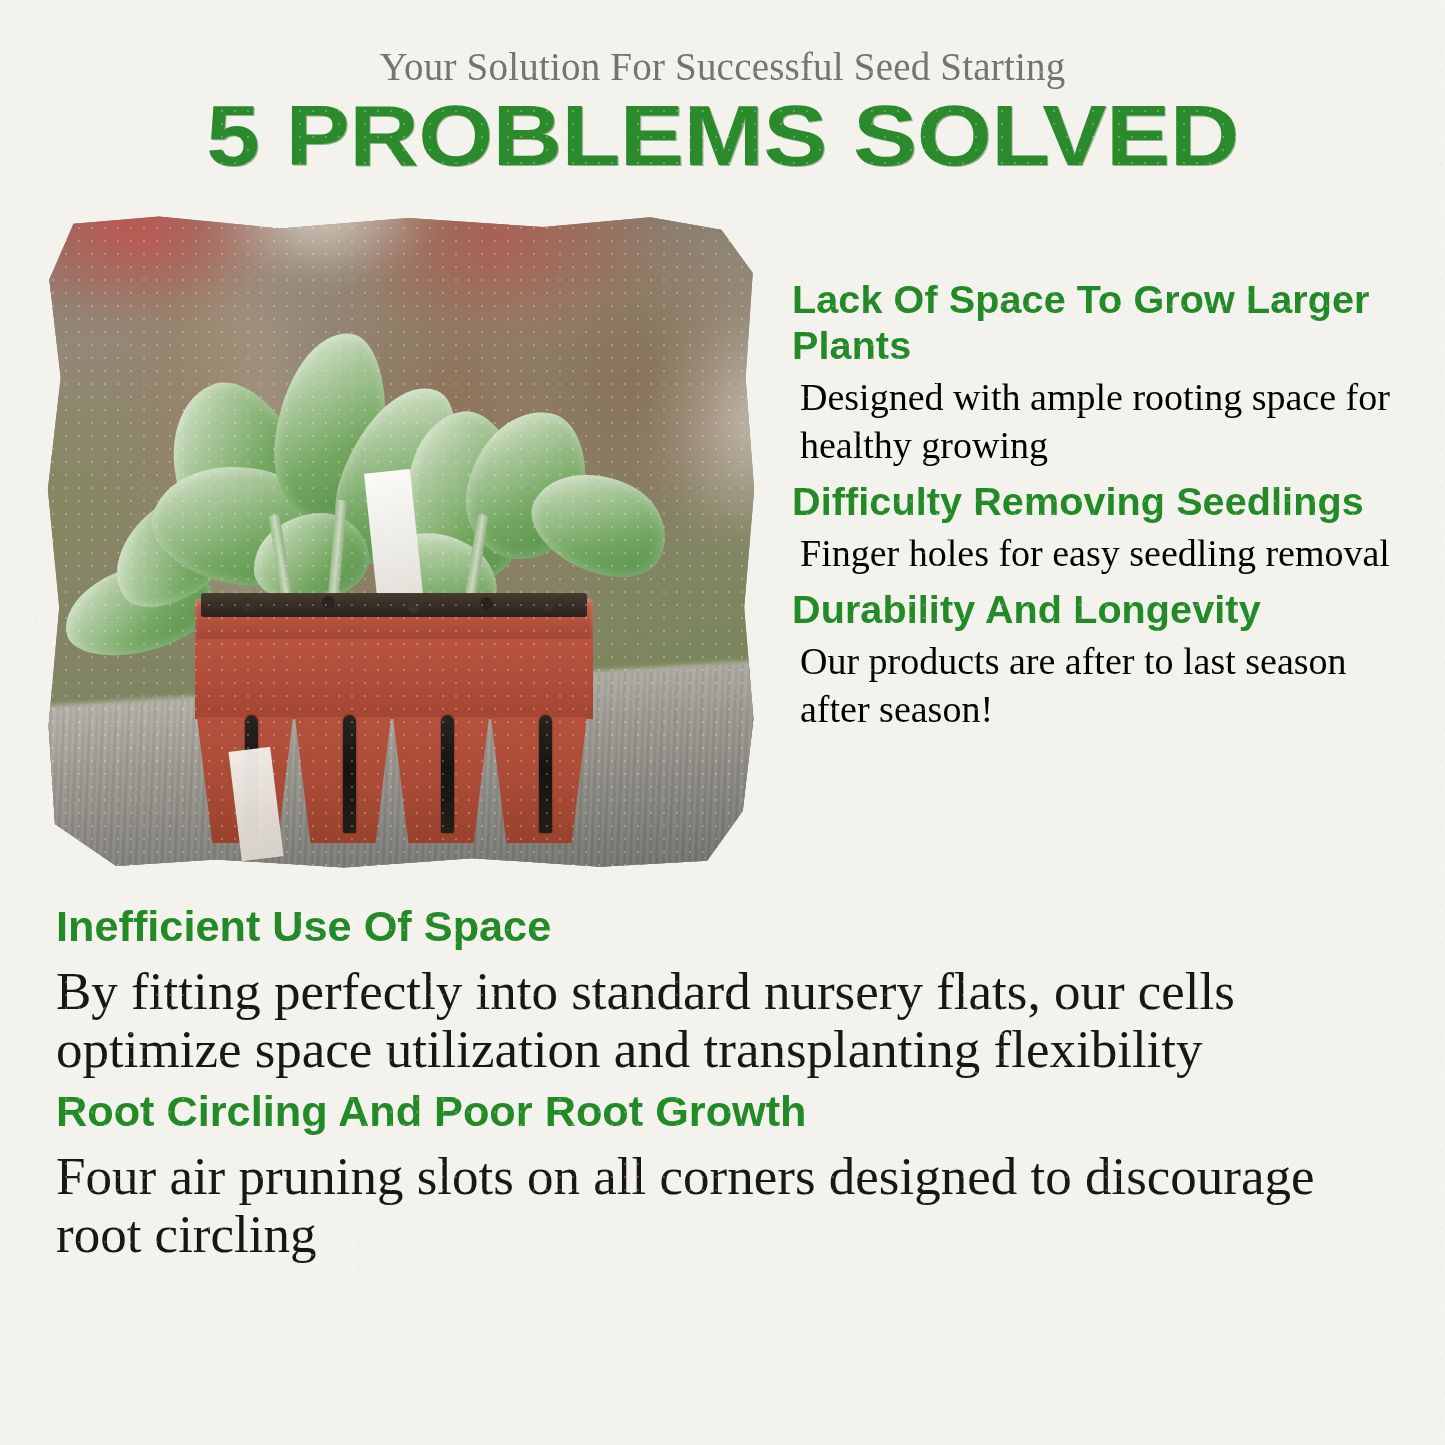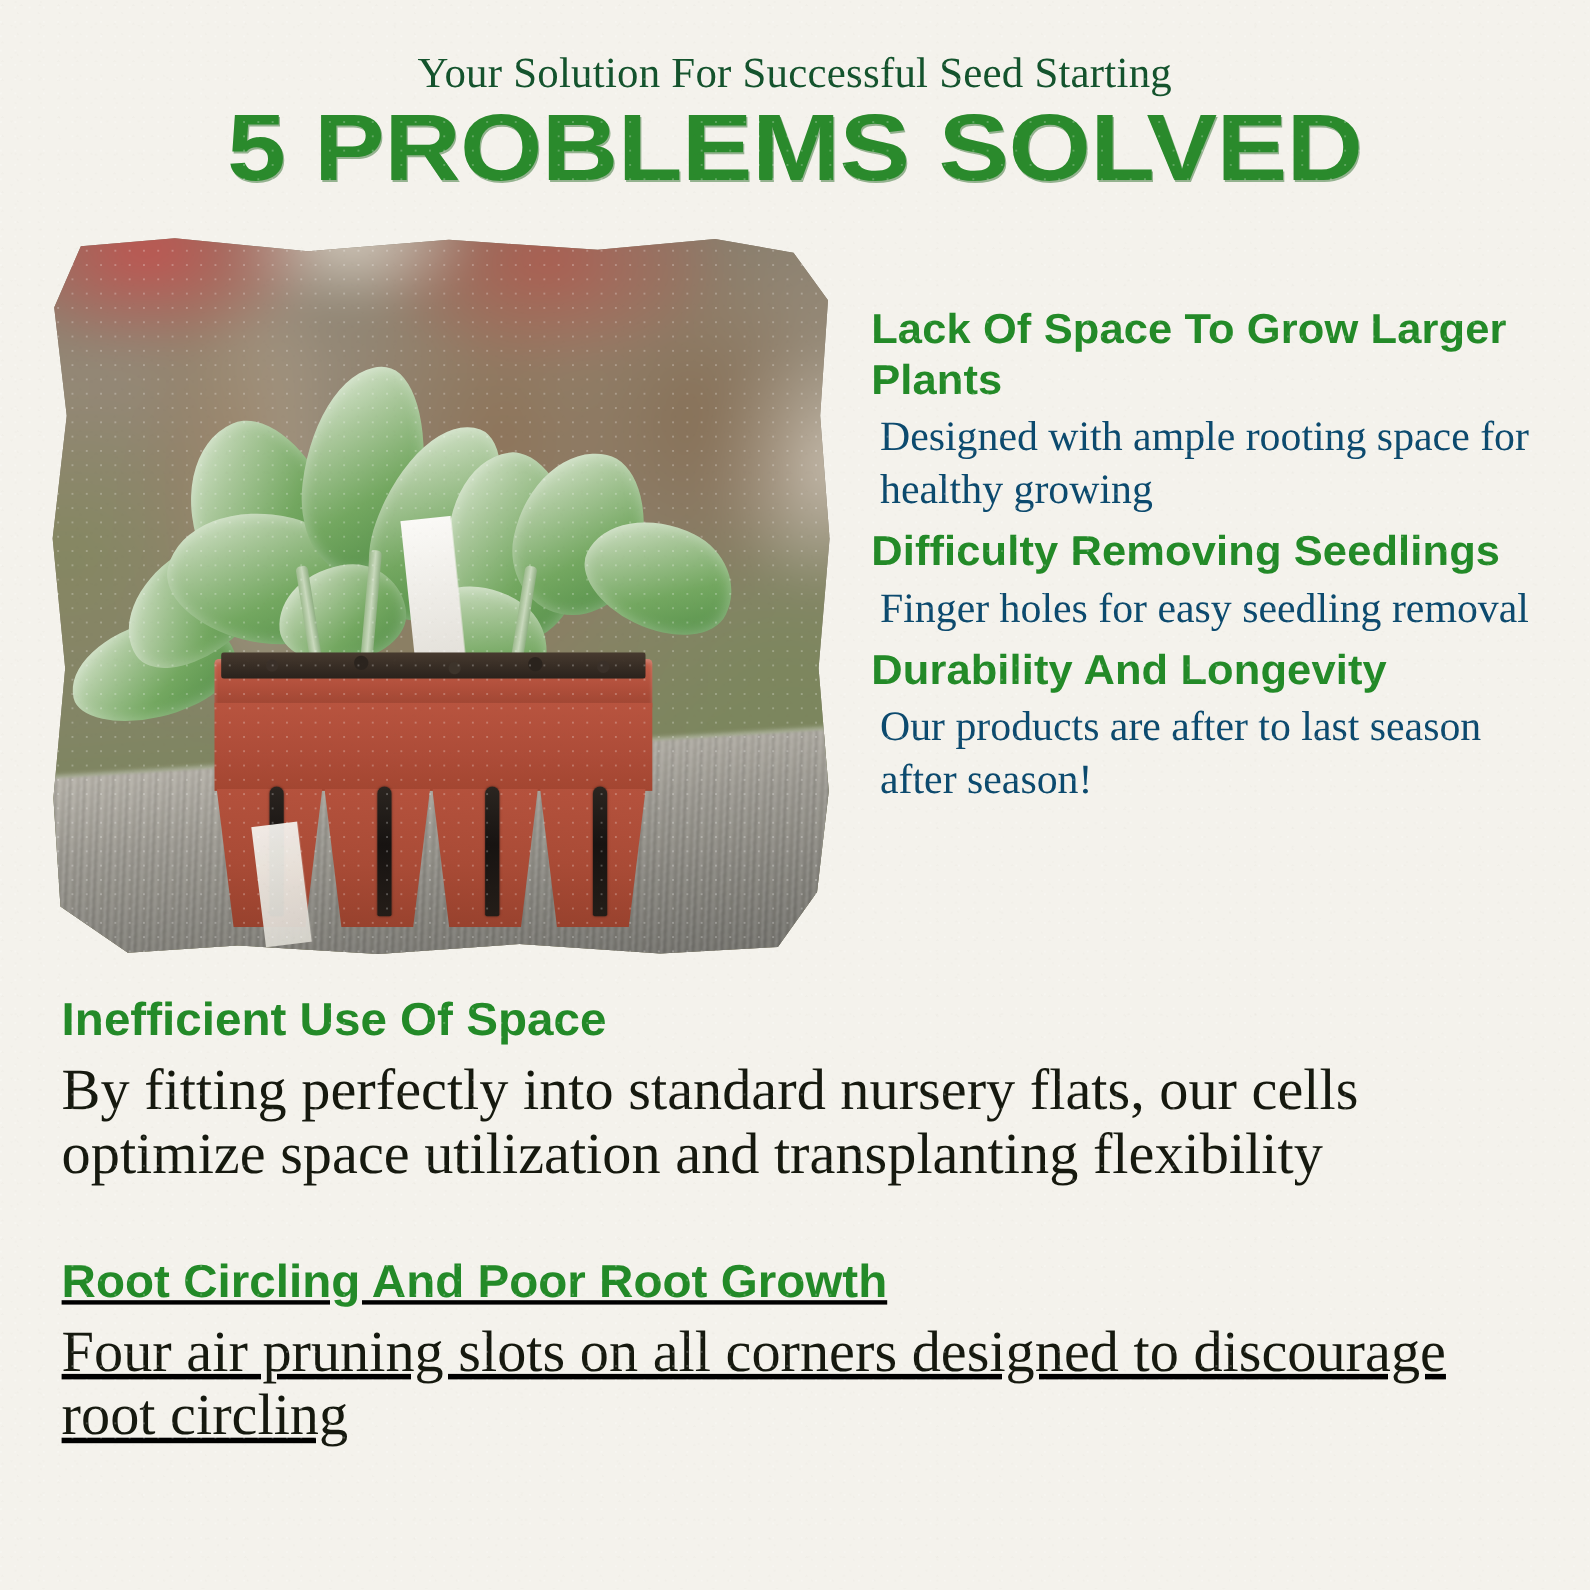--- a/index.html
+++ b/index.html
@@ -40,21 +40,21 @@
   
   .subtitle {
     position: absolute;
     top: 44px;
     left: 0;
     width: 1445px;
     text-align: center;
     font-family: "Liberation Serif", serif;
     font-size: 39px;
     letter-spacing: .2px;
-    color: #14532d;
+    color: #737373;
     white-space: nowrap;
   }
   .main-title {
     position: absolute;
     top: 92px;
     left: 0;
     width: 1445px;
     text-align: center;
     font-family: "Liberation Sans", sans-serif;
     font-weight: bold;
@@ -241,35 +241,35 @@
     color: #238a28;
     letter-spacing: .1px;
     transform: scaleX(1.04);
     transform-origin: 0 50%;
     margin: 0;
   }
   .r-body {
     font-family: "Liberation Serif", serif;
     font-size: 38px;
     line-height: 48px;
-    color: #0c4a6e;
+    color: #000000;
     margin: 4px 0 0 8px;
   }
   .rblock { margin-bottom: 6px; }
   .rblock.b2 { margin-top: 10px; }
   .rblock.b3 { margin-top: 10px; }
 
   
   .bsec {
     position: absolute;
     left: 56px;
     width: 1340px;
   }
   .bsec.s1 { top: 902px; }
-  .bsec.s2 { top: 1140px; text-decoration: underline; }
+  .bsec.s2 { top: 1087px; }
   .b-head {
     font-family: "Liberation Sans", sans-serif;
     font-weight: bold;
     font-size: 42px;
     line-height: 50px;
     color: #238a28;
     transform: scaleX(1.03);
     transform-origin: 0 50%;
     margin: 0;
   }

